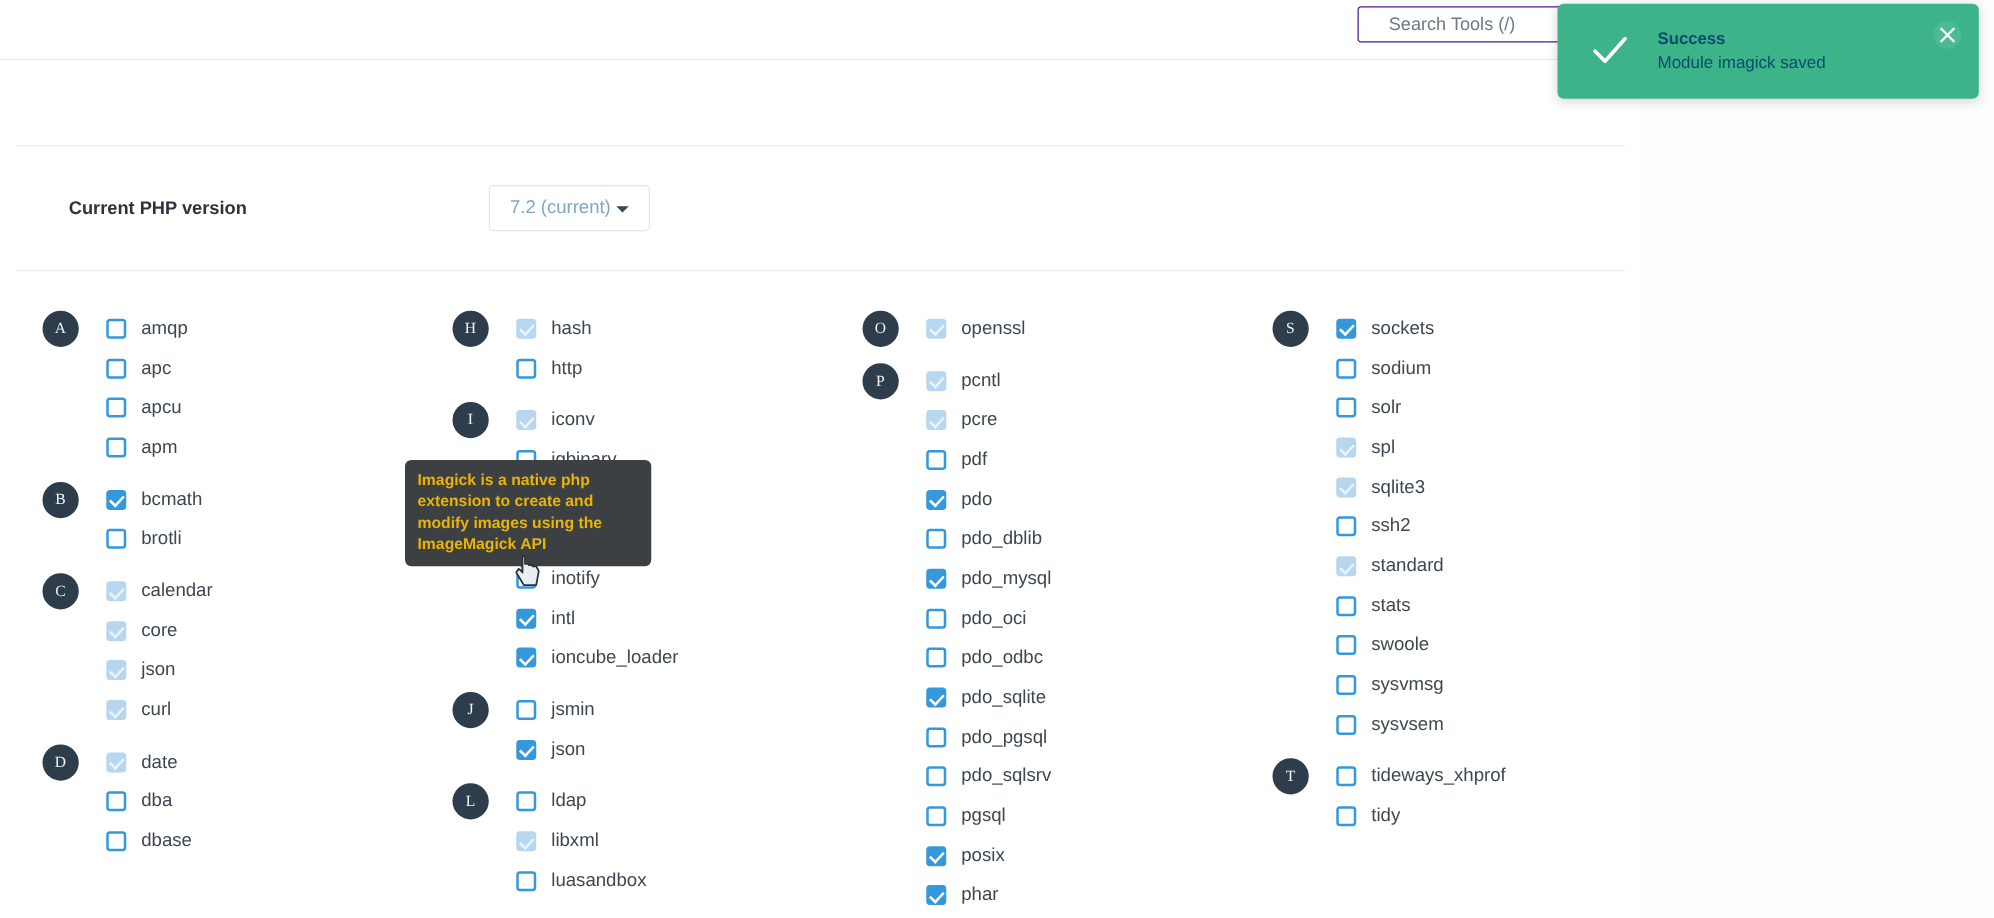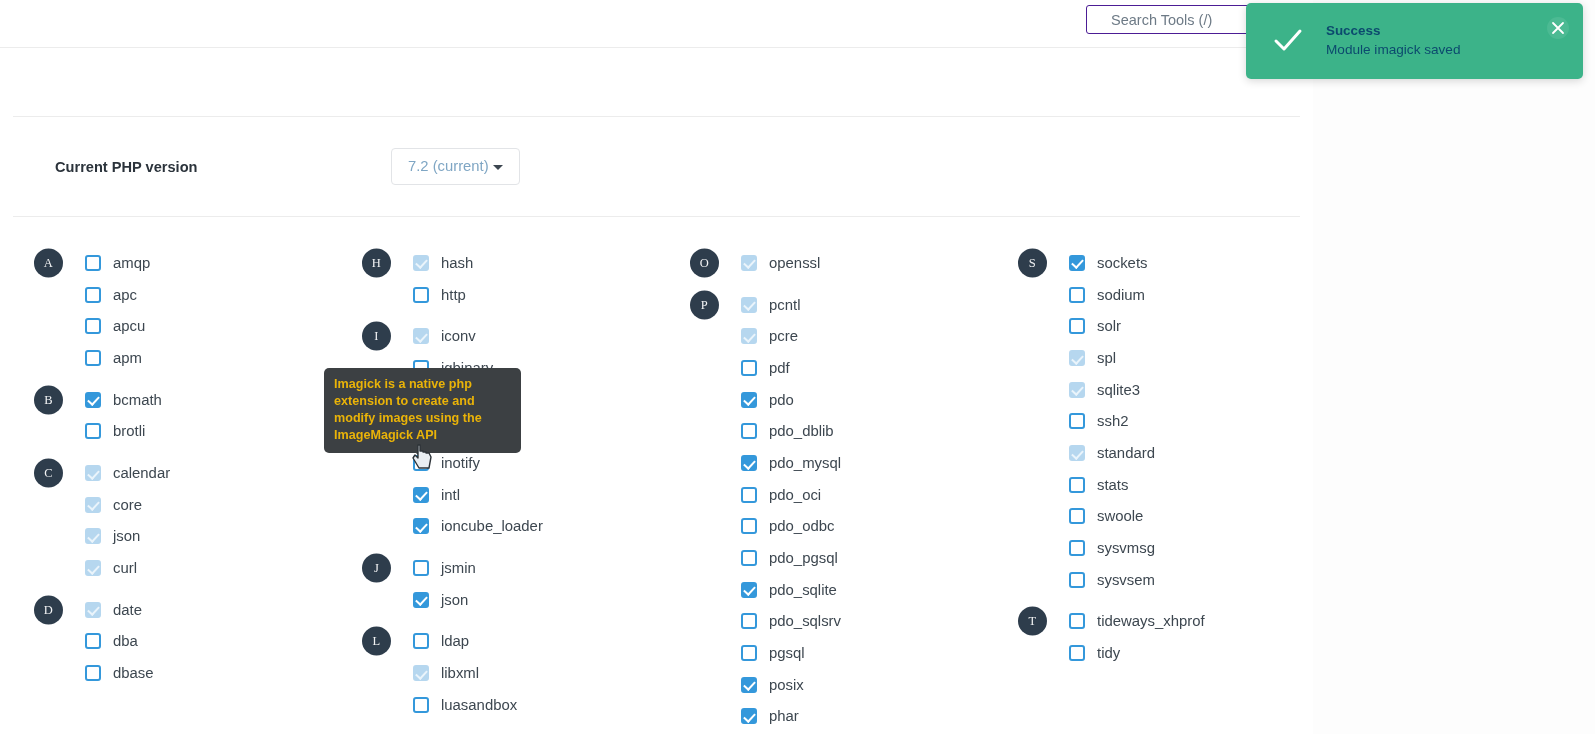--- a/index.html
+++ b/index.html
@@ -481,26 +481,26 @@
           </div>
           <div class="ext-row">
             <span class="cbox"></span>
             <span class="ext-label">pdo_oci</span>
           </div>
           <div class="ext-row">
             <span class="cbox"></span>
             <span class="ext-label">pdo_odbc</span>
           </div>
           <div class="ext-row">
+            <span class="cbox checked"></span>
+            <span class="ext-label">pdo_sqlite</span>
+          </div>
+          <div class="ext-row">
             <span class="cbox"></span>
             <span class="ext-label">pdo_pgsql</span>
-          </div>
-          <div class="ext-row">
-            <span class="cbox checked"></span>
-            <span class="ext-label">pdo_sqlite</span>
           </div>
           <div class="ext-row">
             <span class="cbox"></span>
             <span class="ext-label">pdo_sqlsrv</span>
           </div>
           <div class="ext-row">
             <span class="cbox"></span>
             <span class="ext-label">pgsql</span>
           </div>
           <div class="ext-row">

